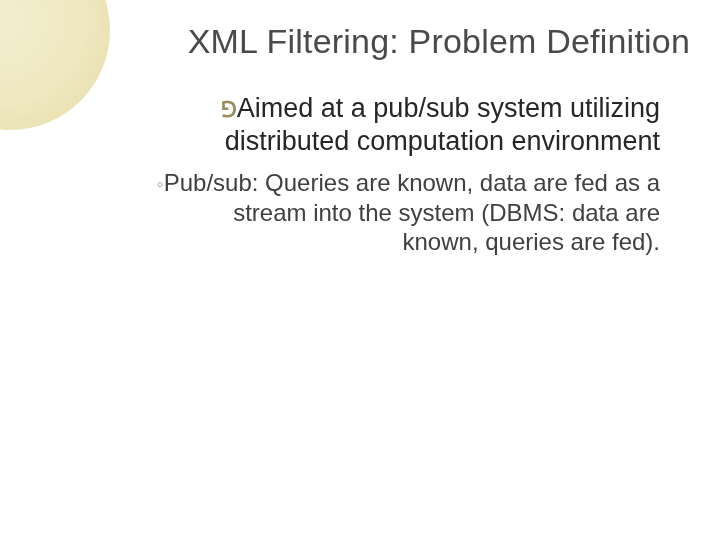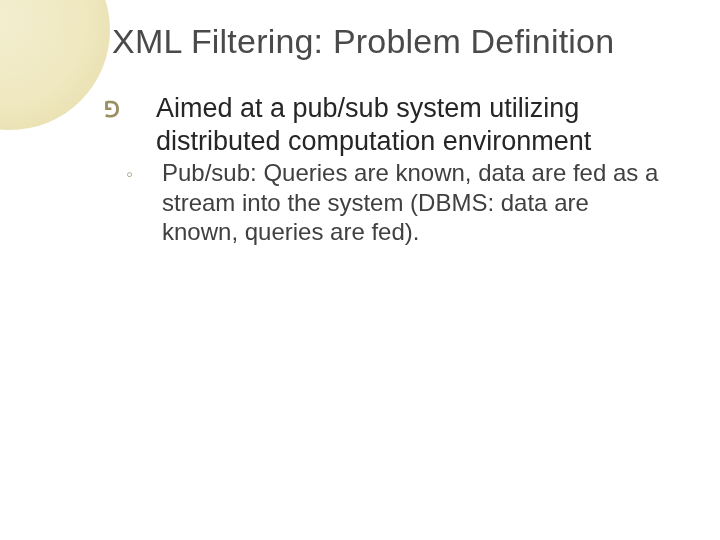--- a/index.html
+++ b/index.html
@@ -1,15 +1,15 @@
 <!DOCTYPE html>
 <html><head>
 <meta charset="utf-8">
 <style>
-  * { margin: 0; padding: 0; box-sizing: border-box; }
+  * { margin: 0; padding: 0; box-sizing: border-box; text-align: right; }
   html, body { width: 720px; height: 540px; overflow: hidden; }
   body {
     font-family: Arial, "Helvetica Neue", Helvetica, sans-serif;
     background: #ffffff;
     position: relative;
   }
   .bg-circle {
     position: absolute;
     top: -70px;
     left: -90px;
@@ -32,20 +32,21 @@
   .content {
     position: absolute;
     top: 92px;
     left: 130px;
     right: 60px;
   }
   .l1 {
     font-size: 27px;
     color: #262626;
     line-height: 1.22;
+    margin-bottom: 10px;
     text-indent: -26px;
     padding-left: 26px;
   }
   .l1 .bullet-icon {
     display: inline-block;
     width: 26px;
     font-family: "Segoe Script", "Comic Sans MS", cursive;
     font-weight: bold;
     color: #9a8f60;
     font-size: 22px;

